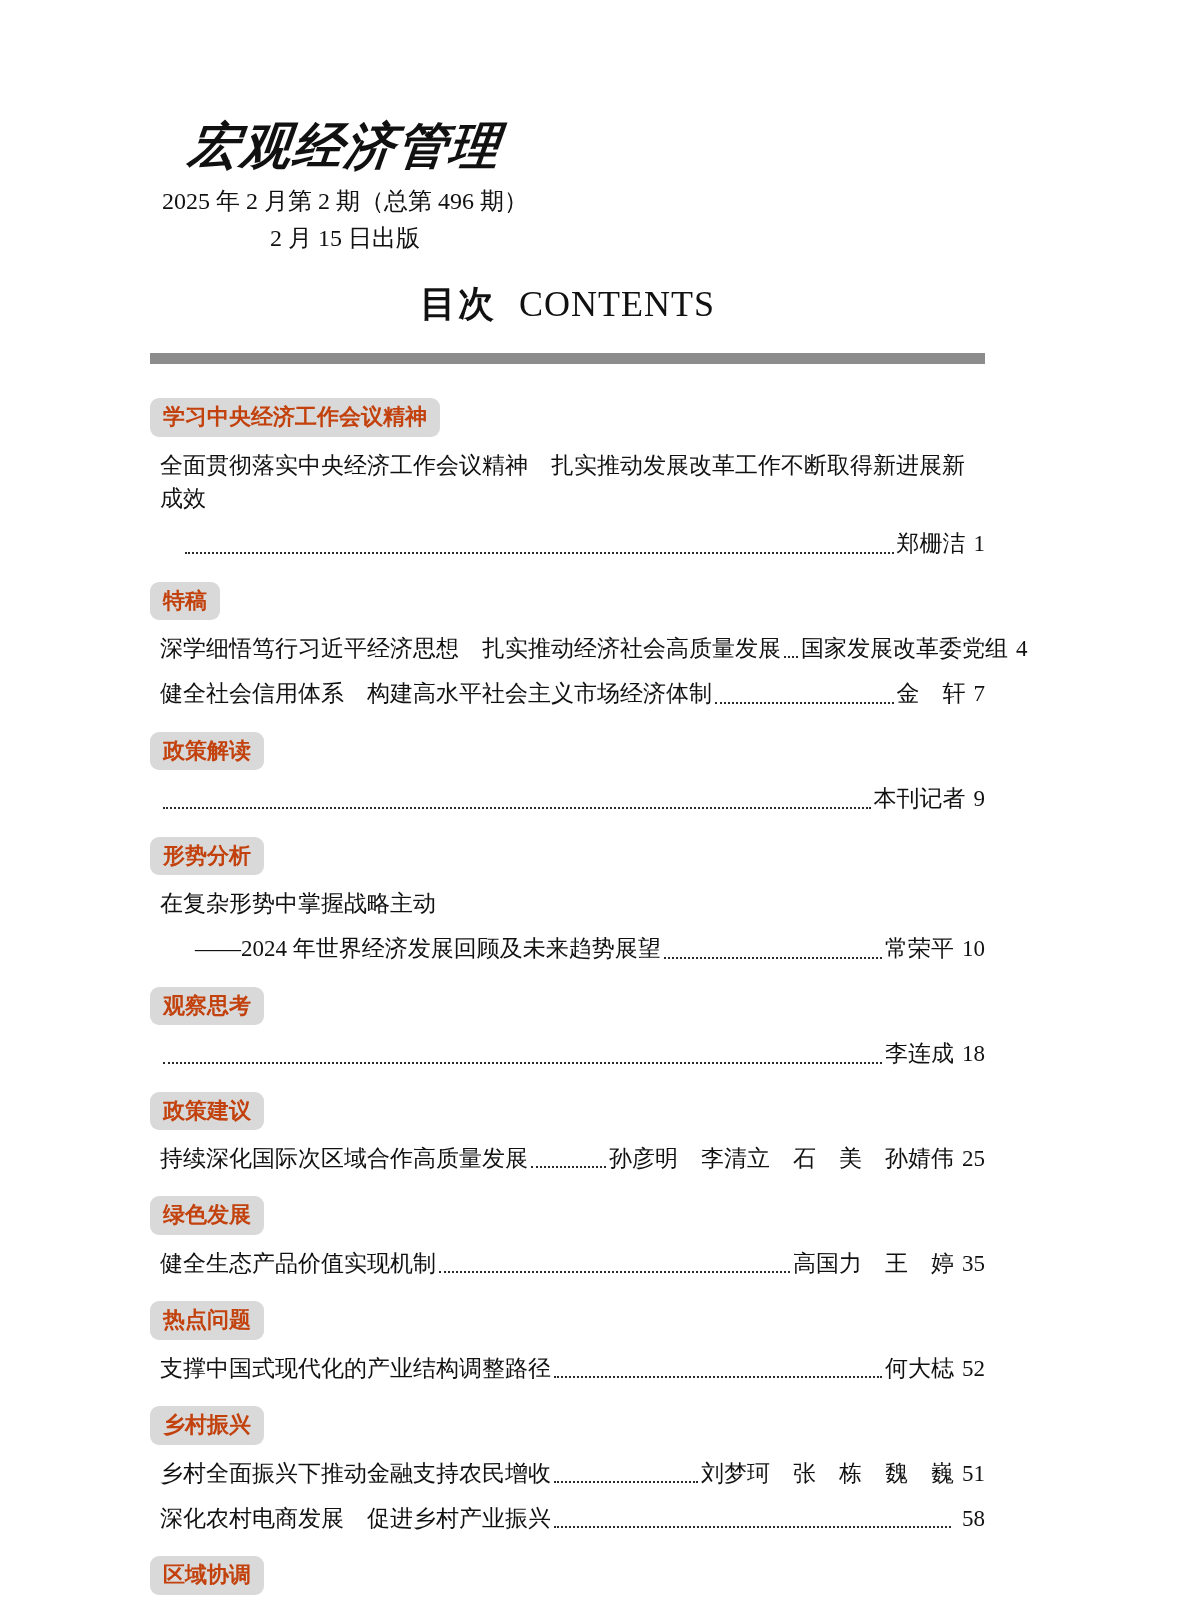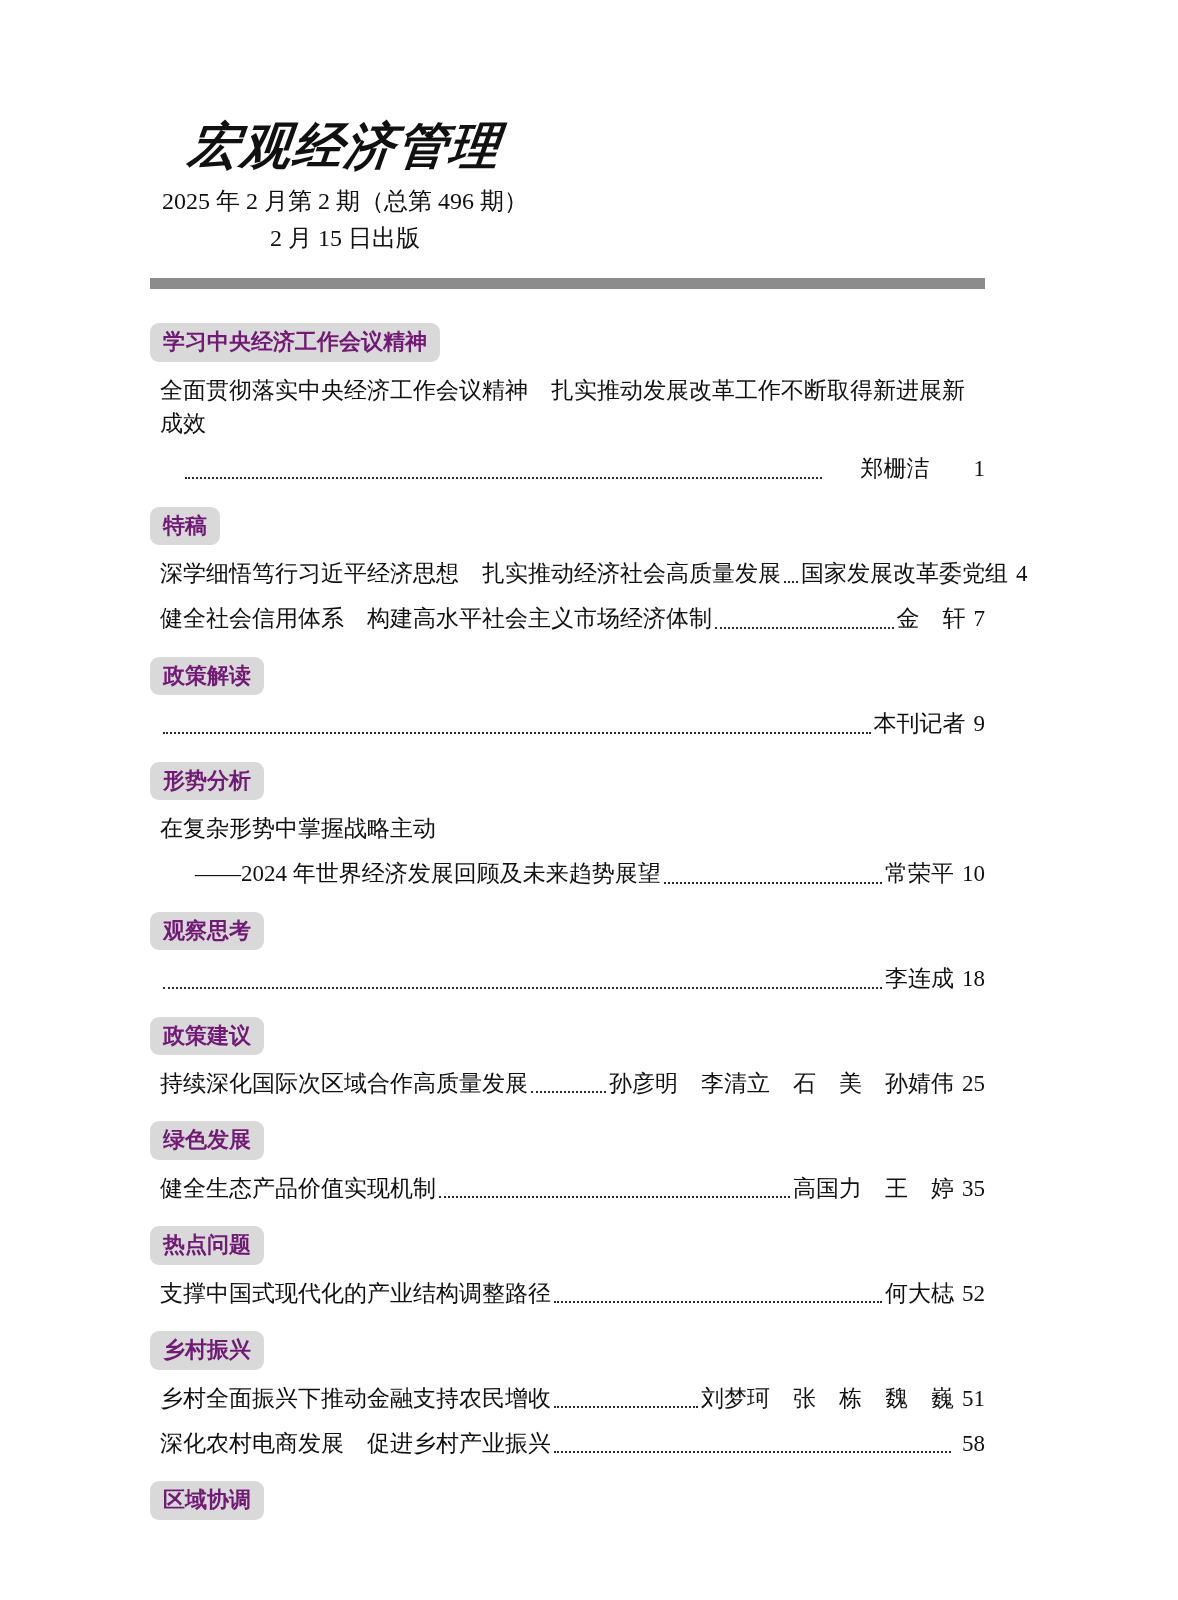--- a/index.html
+++ b/index.html
@@ -34,53 +34,57 @@
   
   .contents-list{margin-top:34px;}
   .section{margin-top:21px;}
   .section:first-child{margin-top:0;}
   .section-badge{
     display:inline-block;
     background:#d9d9d9;
     border-radius:9px;
     padding:5px 13px 6px 13px;
     font-family:"Liberation Sans","DejaVu Sans",sans-serif;
-    font-weight:bold;font-size:22px;color:#701a75;
+    font-weight:bold;font-size:22px;color:#c2410c;
     line-height:1.25;
   }
   .article{margin-top:12px;padding-left:10px;font-size:23px;line-height:1.45;}
   .article-row{display:flex;align-items:baseline;}
   .article-title-line{padding-left:10px;margin-top:12px;font-size:23px;line-height:1.45;}
   .art-title{white-space:pre;flex:0 0 auto;}
   .leader{
     flex:1 1 auto;
     border-bottom:2.5px dotted #2b2b2b;
     margin:0 3px;
     align-self:flex-end;
     height:0;
     margin-bottom:7px;
     min-width:14px;
   }
   .authors{white-space:pre;flex:0 0 auto;}
   .pagenum{flex:0 0 auto;margin-left:8px;font-size:23px;}
-  .indent-leader{padding-left:32px;gap:36px;}
+  .indent-leader{padding-left:32px;}
   .indent-sub{padding-left:45px;}
 </style>
 </head>
 <body>
 
 <div class="page">
   <div class="content">
 
     <div class="masthead">
       <div class="logo">宏观经济管理</div>
       <div class="issue-line">2025 年 2 月第 2 期（总第 496 期）</div>
       <div class="publish-line">2 月 15 日出版</div>
     </div>
 
+    <div class="contents-heading">
+      <span class="zh">目次</span>
+      <span class="en">CONTENTS</span>
+    </div>
 
     <div class="divider"></div>
 
     <div class="contents-list">
   <div class="section">
     <span class="section-badge">学习中央经济工作会议精神</span>
     <div>
             <div class="article-title-line">全面贯彻落实中央经济工作会议精神　扎实推动发展改革工作不断取得新进展新成效</div>
             <div class="article article-row indent-leader">
               <span class="leader"></span>

